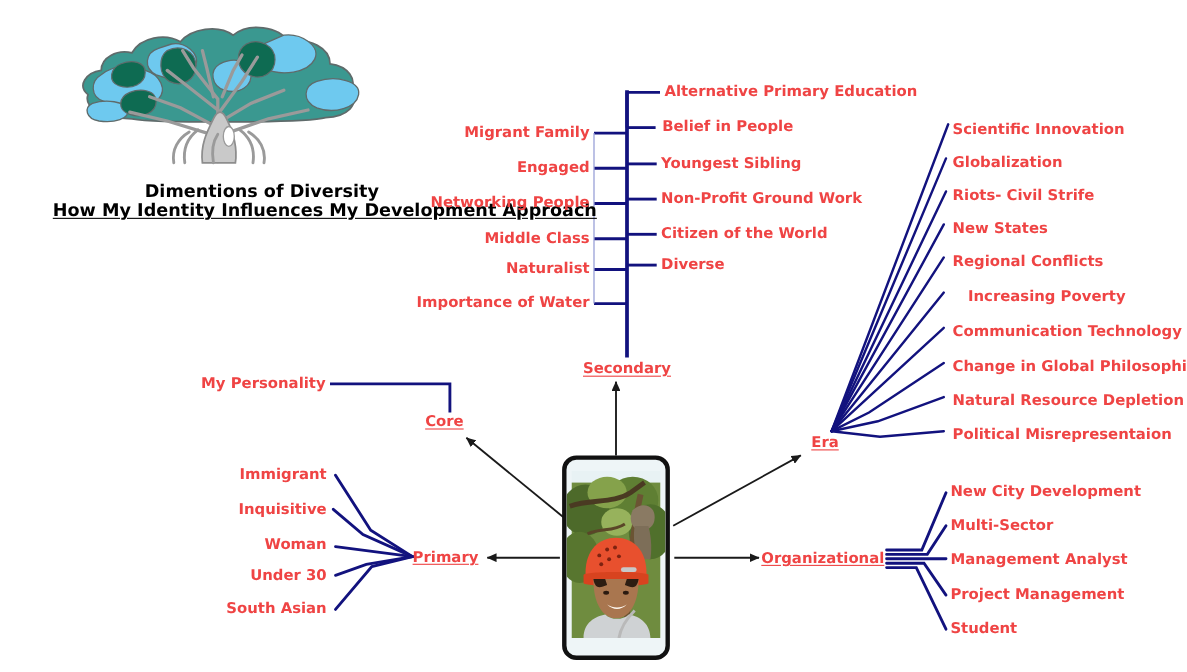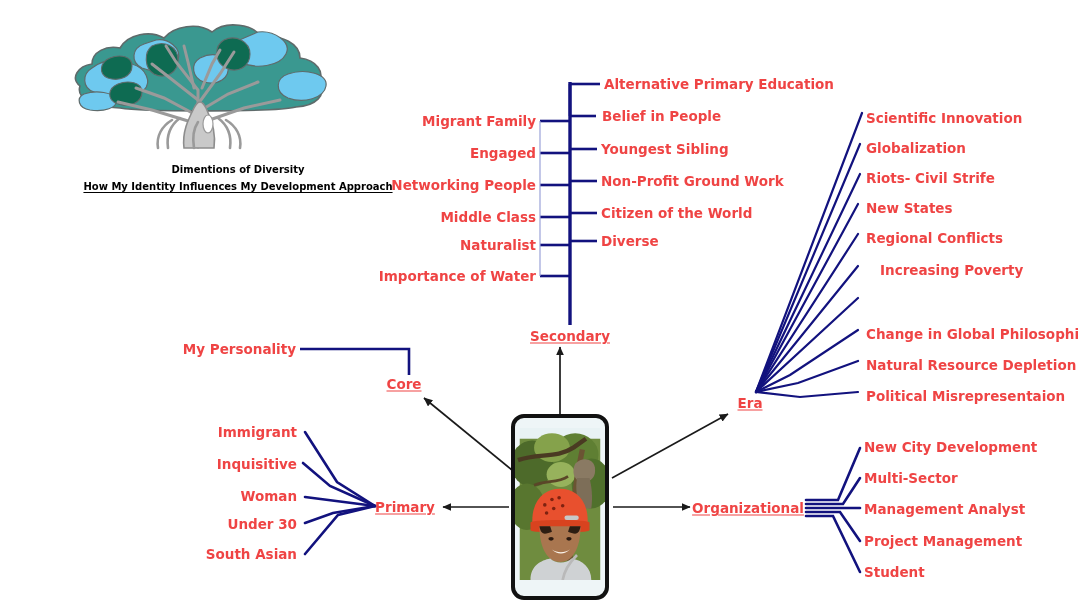--- a/index.html
+++ b/index.html
@@ -26,21 +26,21 @@
   .node{
     text-decoration:underline;
     text-underline-offset:2px;
   }
 
   
   #logo-wrap{position:absolute;left:48px;top:12px;width:300px;height:180px;}
   #tree-svg{position:absolute;left:0;top:0;}
   .title-line{
     position:absolute;left:0;width:380px;text-align:center;
-    color:#000;font-weight:bold;font-size:10px;white-space:nowrap;
+    color:#000;font-weight:bold;font-size:16px;white-space:nowrap;
   }
   #title-1{top:152px;}
   #title-2{top:169px;text-decoration:underline;text-underline-offset:2px;}
 
   
   #photo{
     position:absolute;left:511px;top:414px;width:98px;height:186px;
     border:4px solid #111;border-radius:13px;background:#eef5f7;
     overflow:hidden;box-sizing:border-box;
   }
@@ -235,20 +235,21 @@
   <div class="lbl right" style="left:601px;top:181px;">Non-Profit Ground Work</div>
   <div class="lbl right" style="left:601px;top:213px;">Citizen of the World</div>
   <div class="lbl right" style="left:601px;top:241px;">Diverse</div>
 
   <div class="lbl right" style="left:866px;top:118px;">Scientific Innovation</div>
   <div class="lbl right" style="left:866px;top:148px;">Globalization</div>
   <div class="lbl right" style="left:866px;top:178px;">Riots- Civil Strife</div>
   <div class="lbl right" style="left:866px;top:208px;">New States</div>
   <div class="lbl right" style="left:866px;top:238px;">Regional Conflicts</div>
   <div class="lbl right" style="left:866px;top:270px;margin-left:14px;">Increasing Poverty</div>
+  <div class="lbl right" style="left:866px;top:302px;">Communication Technology</div>
   <div class="lbl right" style="left:866px;top:334px;">Change in Global Philosophies</div>
   <div class="lbl right" style="left:866px;top:365px;">Natural Resource Depletion</div>
   <div class="lbl right" style="left:866px;top:396px;">Political Misrepresentaion</div>
 
   <div class="lbl left" style="left:297px;top:432px;">Immigrant</div>
   <div class="lbl left" style="left:297px;top:464px;">Inquisitive</div>
   <div class="lbl left" style="left:297px;top:496px;">Woman</div>
   <div class="lbl left" style="left:297px;top:524px;">Under 30</div>
   <div class="lbl left" style="left:297px;top:554px;">South Asian</div>
 

